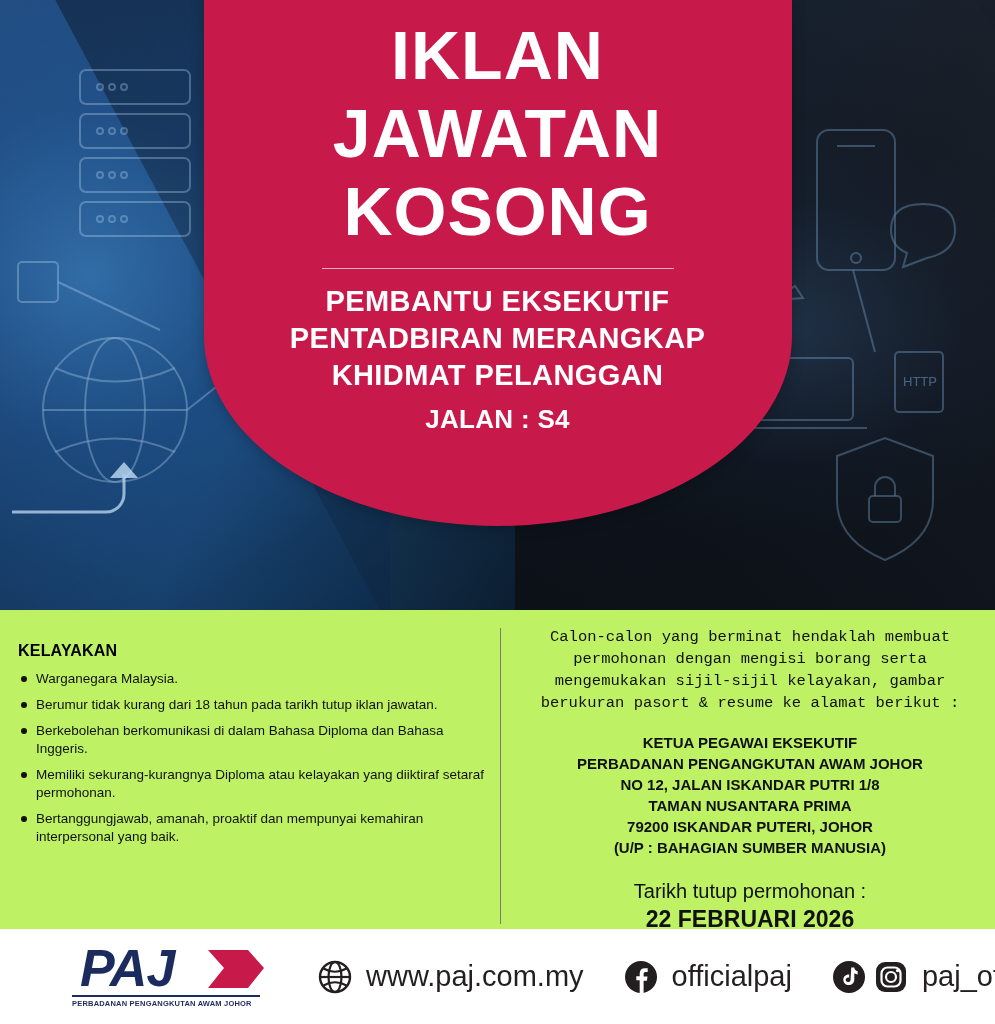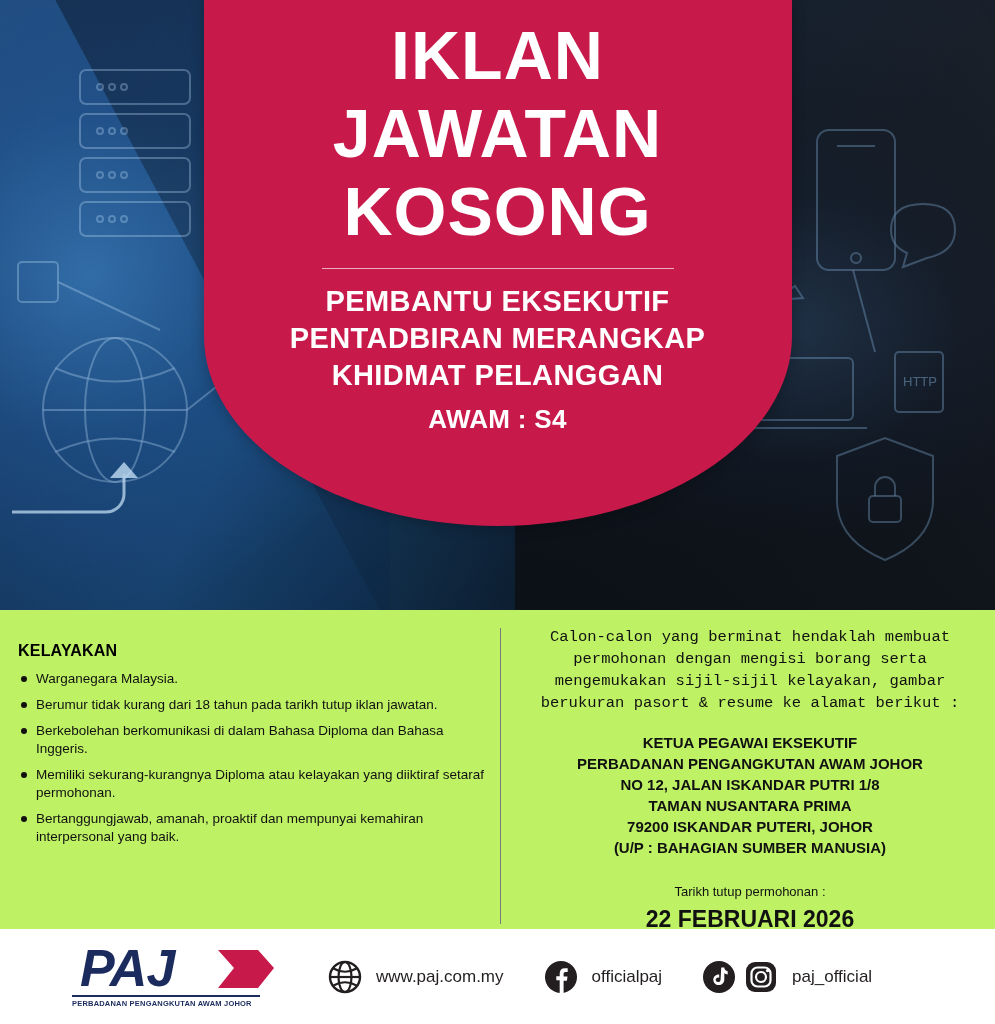--- a/index.html
+++ b/index.html
@@ -197,21 +197,21 @@
     font-family: Liberation Mono, monospace;
   }
   .addr {
     font-size: 15px;
     line-height: 21px;
     font-weight: bold;
     color: #111;
     margin: 0 0 20px 0;
   }
   .closing-label {
-    font-size: 13px;
+    font-size: 20px;
     line-height: 27px;
     color: #111;
   }
   .closing-date {
     font-size: 23px;
     line-height: 29px;
     font-weight: bold;
     color: #111;
   }
 
@@ -261,21 +261,21 @@
     align-items: center;
     margin-left: 58px;
     gap: 0px;
   }
   .social .item {
     display: flex;
     align-items: center;
     margin-right: 40px;
   }
   .social .item .label {
-    font-size: 17px;
+    font-size: 29px;
     color: #231f20;
     margin-left: 14px;
   }
   .ico { flex: 0 0 auto; }
 </style>
 </head>
 <body>
 
 <div class="hero">
   <div class="hero-bg-base"></div>
@@ -343,21 +343,21 @@
   </svg>
 
   <div class="shield">
     <div class="t1">IKLAN</div>
     <div class="t1" style="padding-top:0">JAWATAN</div>
     <div class="t1" style="padding-top:0">KOSONG</div>
     <hr class="rule">
     <div class="t2">PEMBANTU EKSEKUTIF</div>
     <div class="t2">PENTADBIRAN  MERANGKAP</div>
     <div class="t2">KHIDMAT PELANGGAN</div>
-    <div class="t4">AWAM : S4</div>
+    <div class="t4">JALAN : S4</div>
   </div>
 </div>
 
 <div class="body-wrap">
   <div class="columns">
 
     <div class="col-left">
       <div class="kelayakan-title">KELAYAKAN</div>
       <ul class="quals">
         <li>Warganegara Malaysia.</li>

